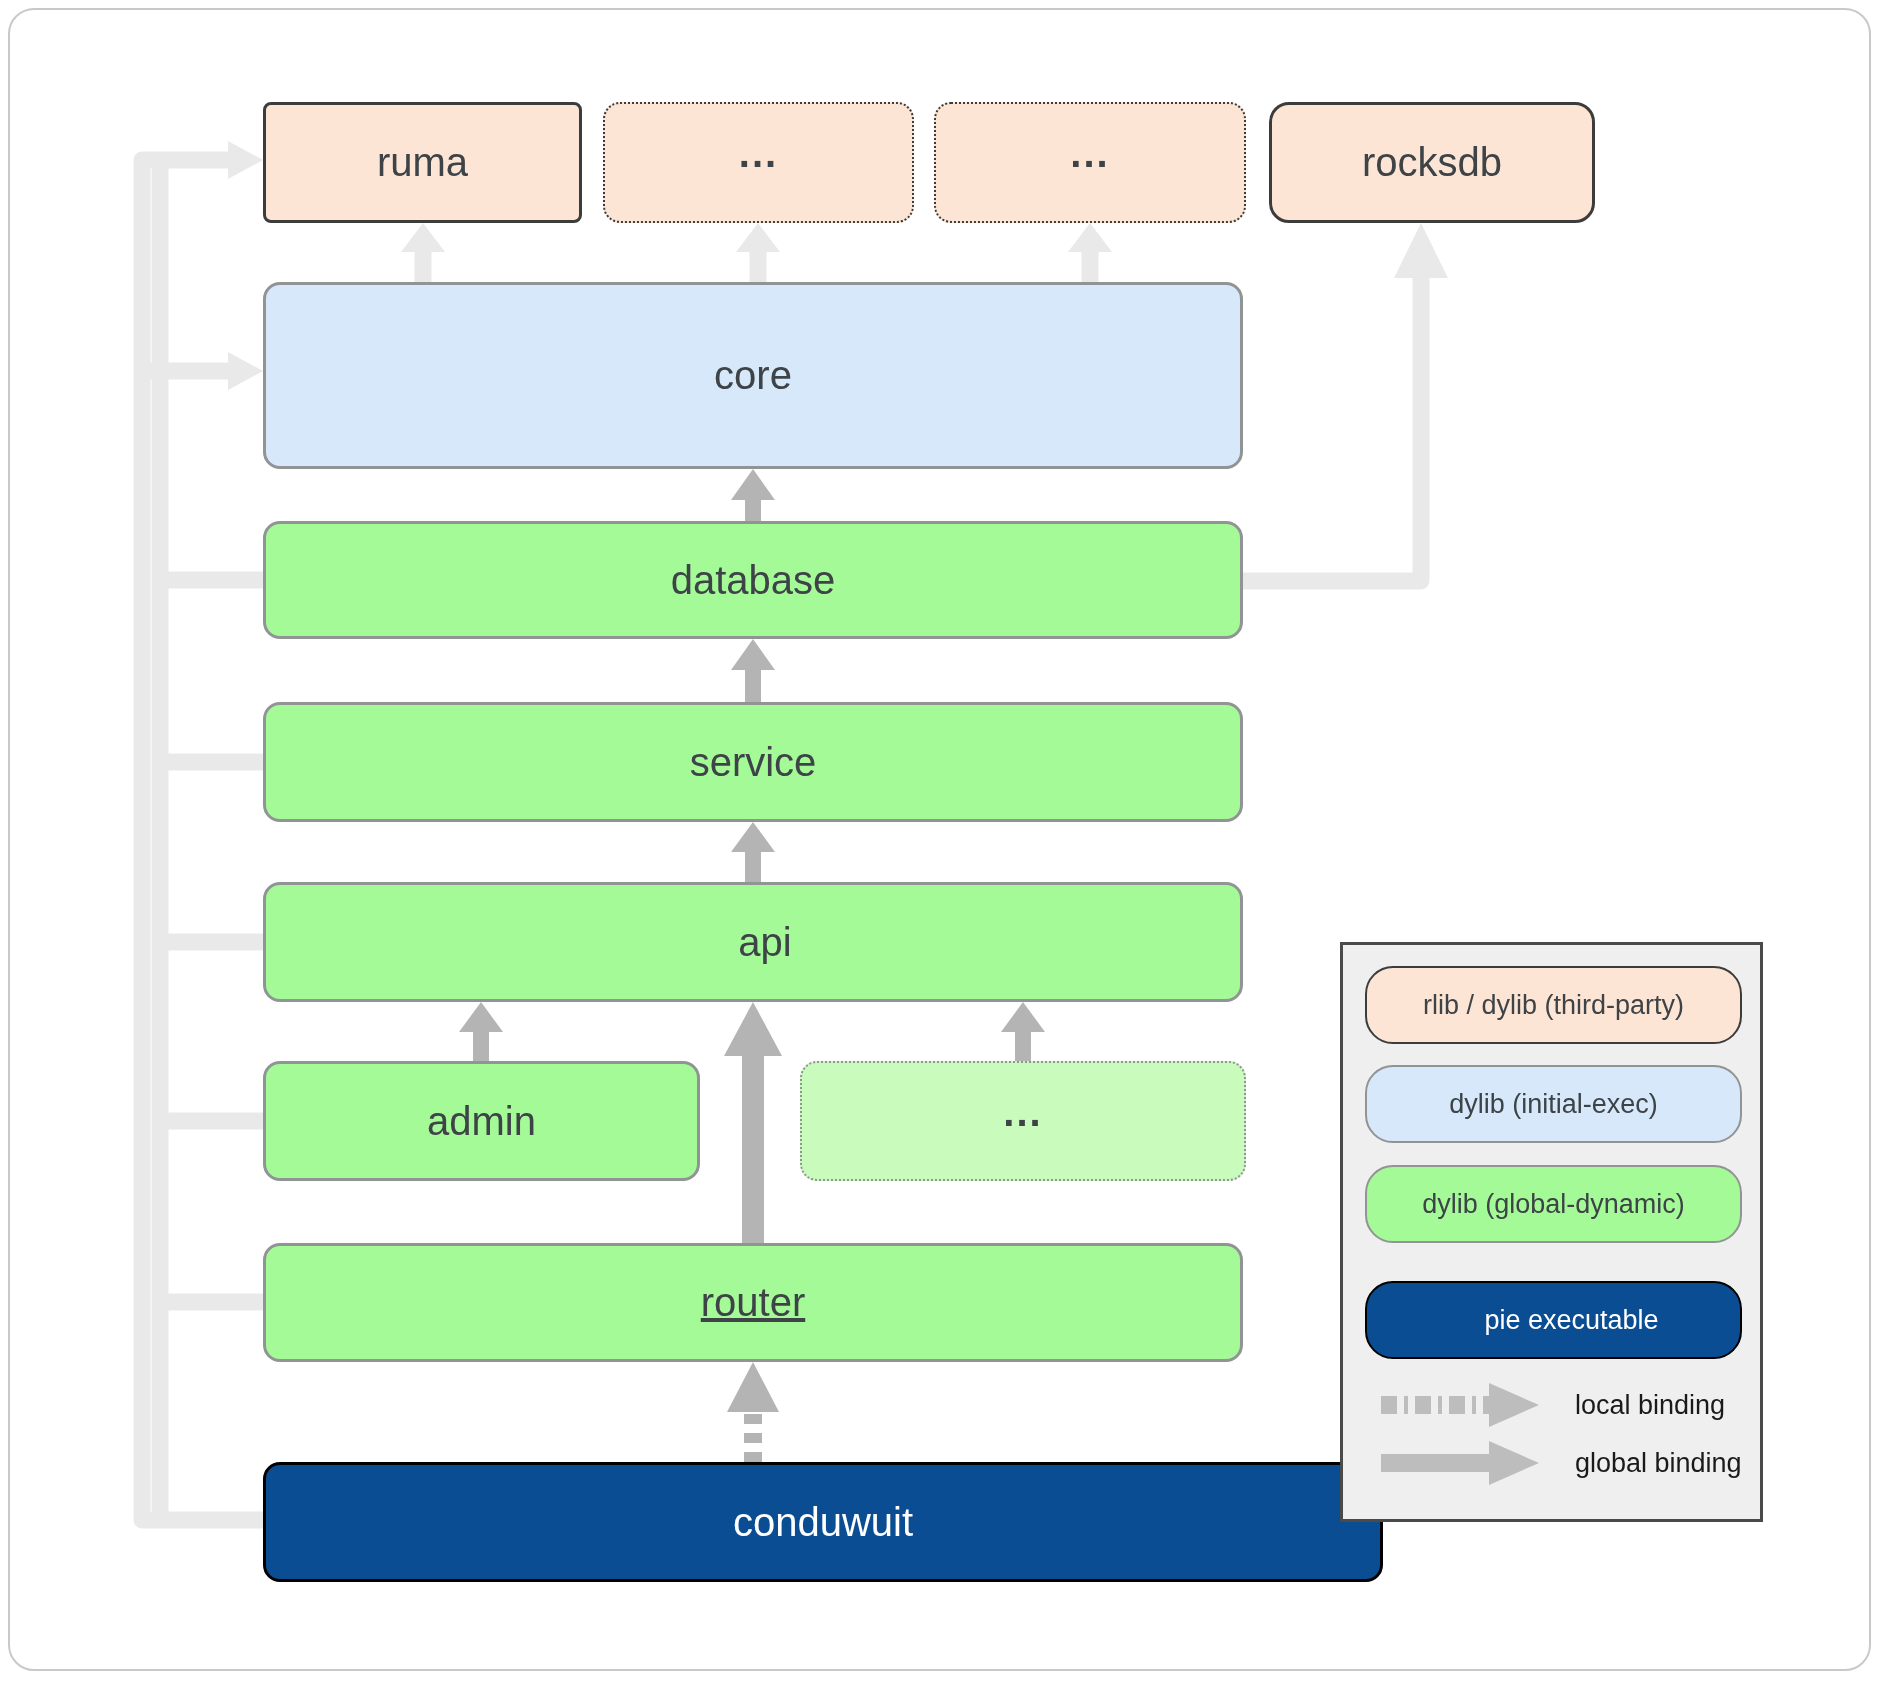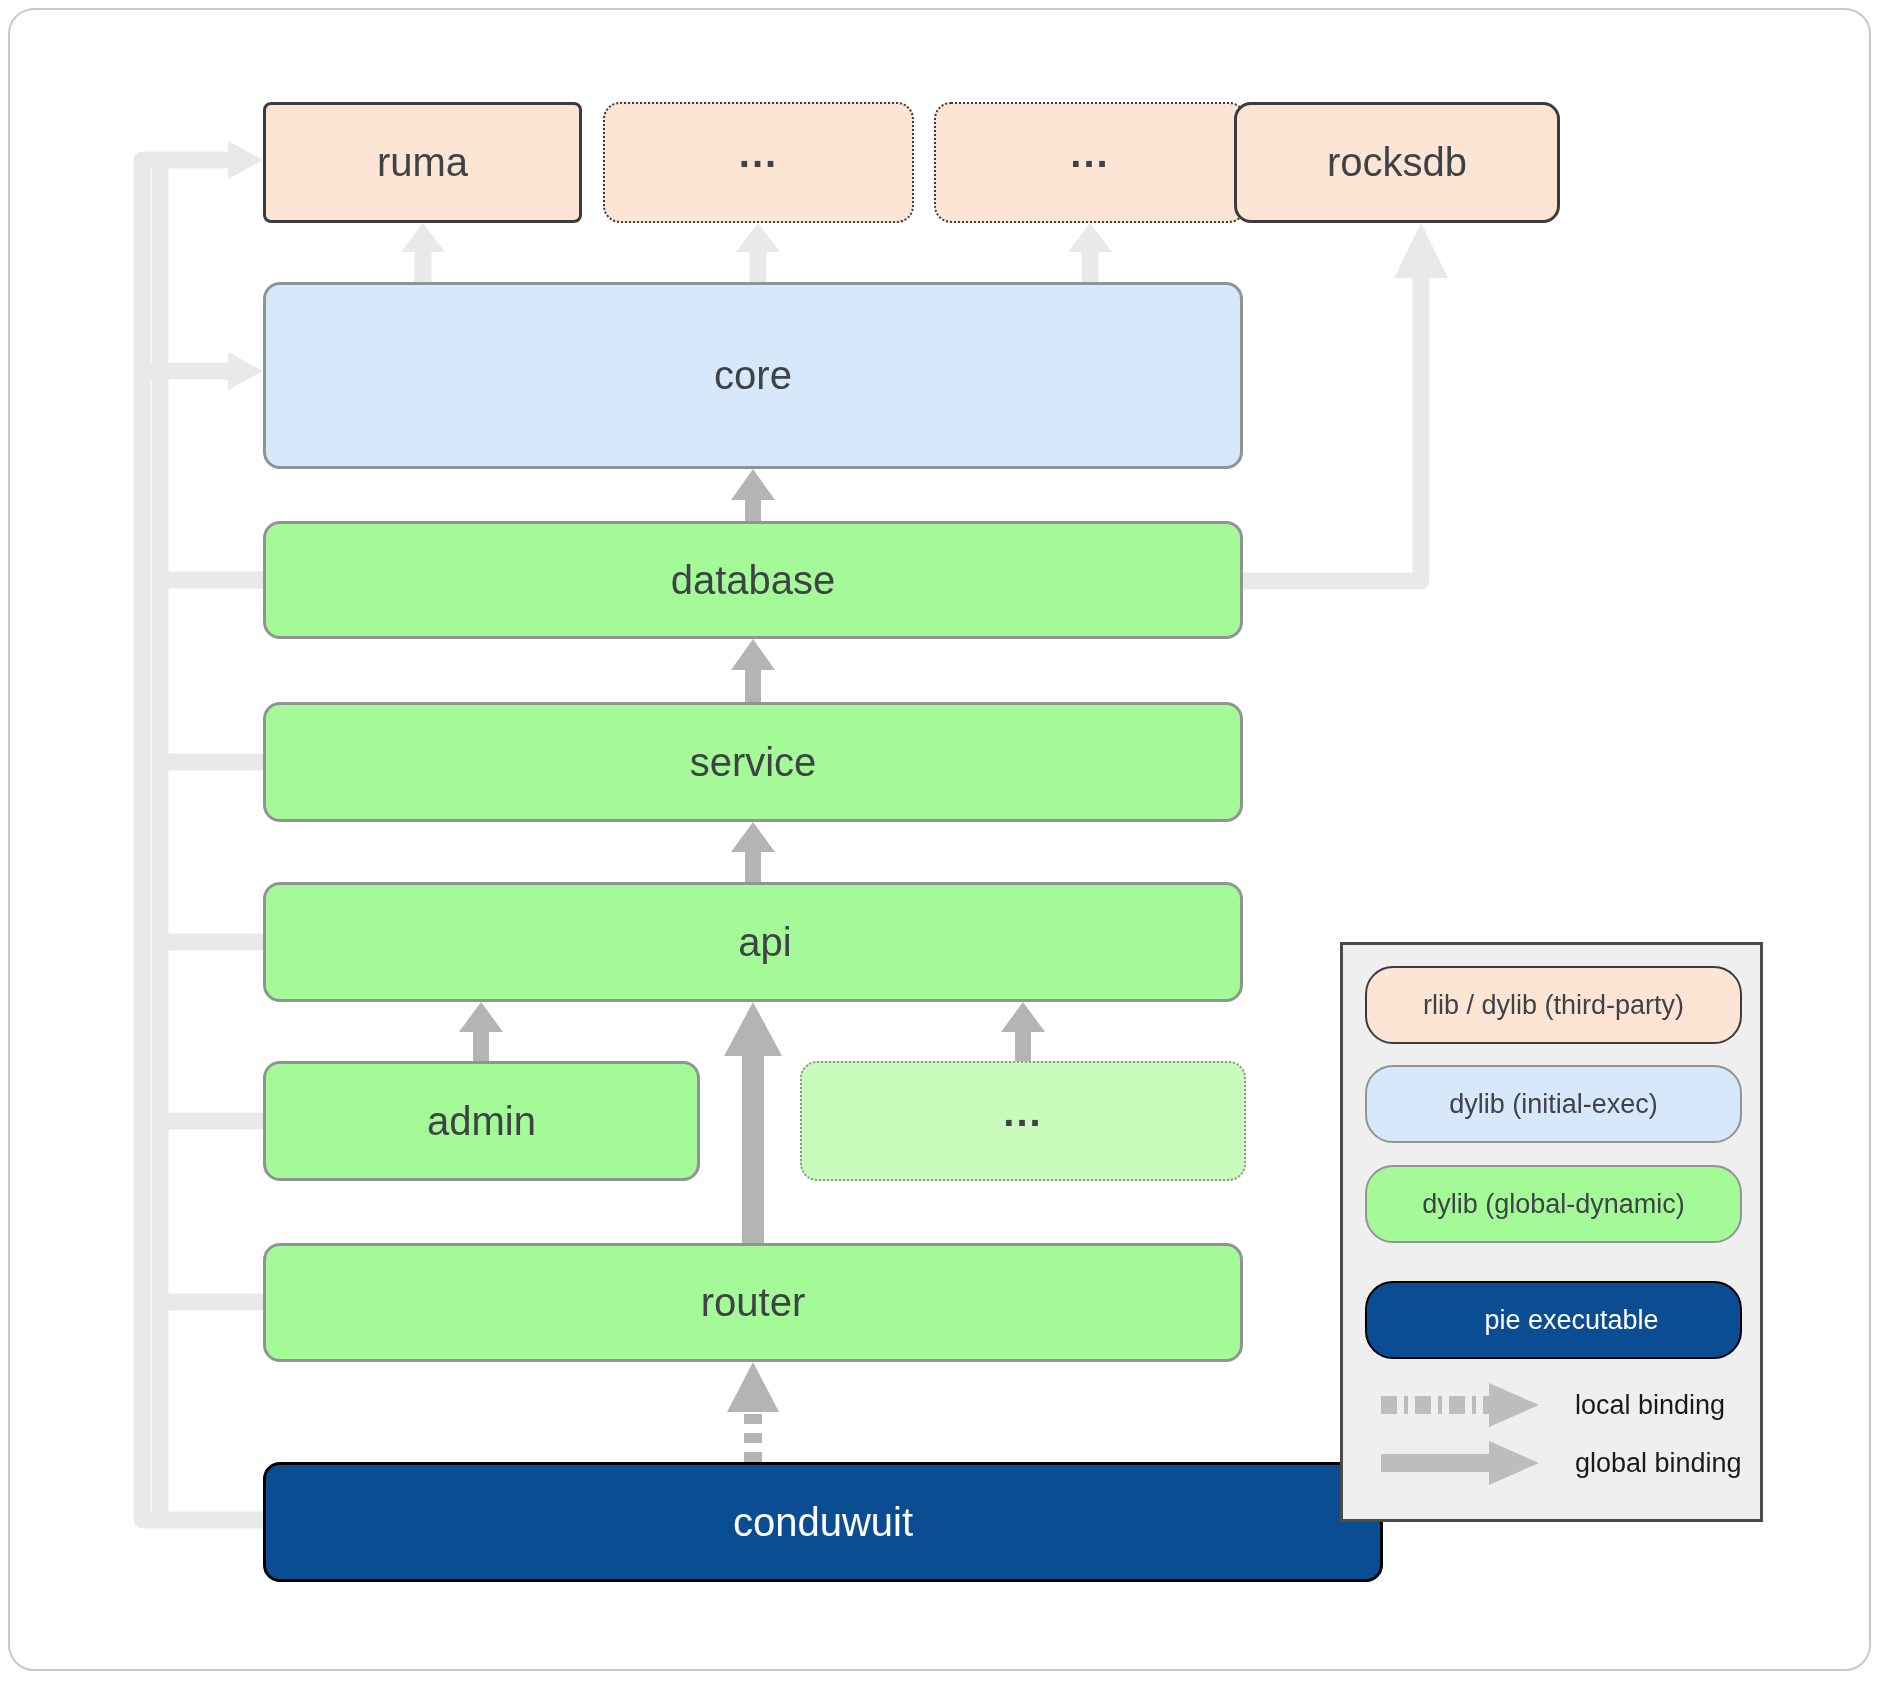--- a/index.html
+++ b/index.html
@@ -93,21 +93,21 @@
 
   <div class="node peach" style="left:263px;top:102px;width:319px;height:121px;border-radius:8px;">
     <span>ruma</span>
   </div>
   <div class="node peach dotted" style="left:603px;top:102px;width:311px;height:121px;">
     <span class="dots-label">...</span>
   </div>
   <div class="node peach dotted" style="left:934px;top:102px;width:312px;height:121px;">
     <span class="dots-label">...</span>
   </div>
-  <div class="node peach" style="left:1234px;top:102px;width:326px;height:121px;">
+  <div class="node peach" style="left:1269px;top:102px;width:326px;height:121px;border-radius:20px;">
     <span>rocksdb</span>
   </div>
 
   <div class="node bluebox" style="left:263px;top:282px;width:980px;height:187px;">
     <span>core</span>
   </div>
 
   <div class="node greenbox" style="left:263px;top:521px;width:980px;height:118px;">
     <span>database</span>
   </div>
@@ -120,21 +120,21 @@
     <span>api</span>
   </div>
 
   <div class="node greenbox" style="left:263px;top:1061px;width:437px;height:120px;">
     <span>admin</span>
   </div>
   <div class="node greenlight" style="left:800px;top:1061px;width:446px;height:120px;">
     <span class="dots-label">...</span>
   </div>
 
-  <div class="node greenbox" style="left:263px;top:1243px;width:980px;height:119px;">
+  <div class="node greenbox" style="left:263px;top:1243px;width:980px;height:119px;text-decoration:underline;">
     <span>router</span>
   </div>
 
   <div class="node navybox" style="left:263px;top:1462px;width:1120px;height:120px;">
     <span>conduwuit</span>
   </div>
 
   <div class="legend">
     <div class="legend-item peach" style="top:21px;">
       <span>rlib / dylib (third-party)</span>

